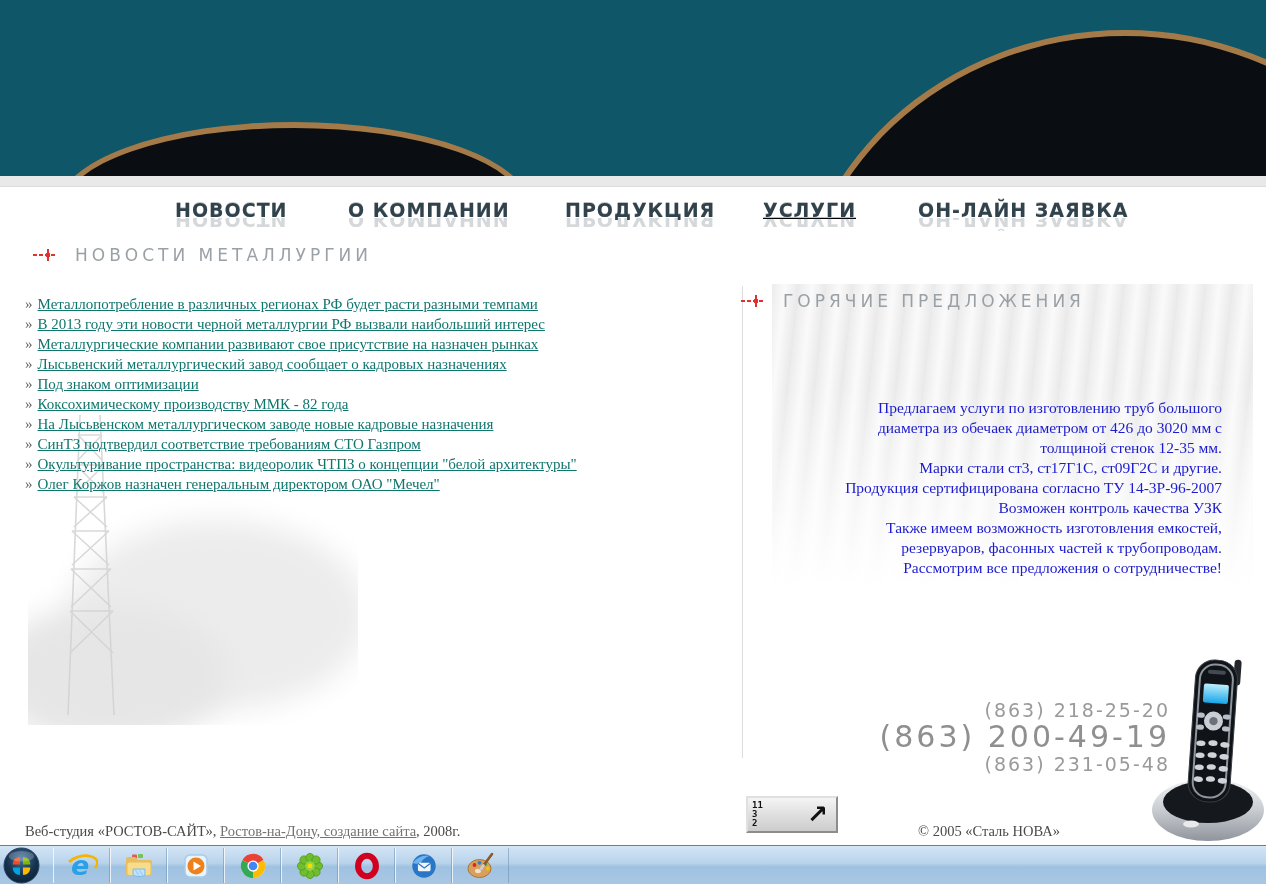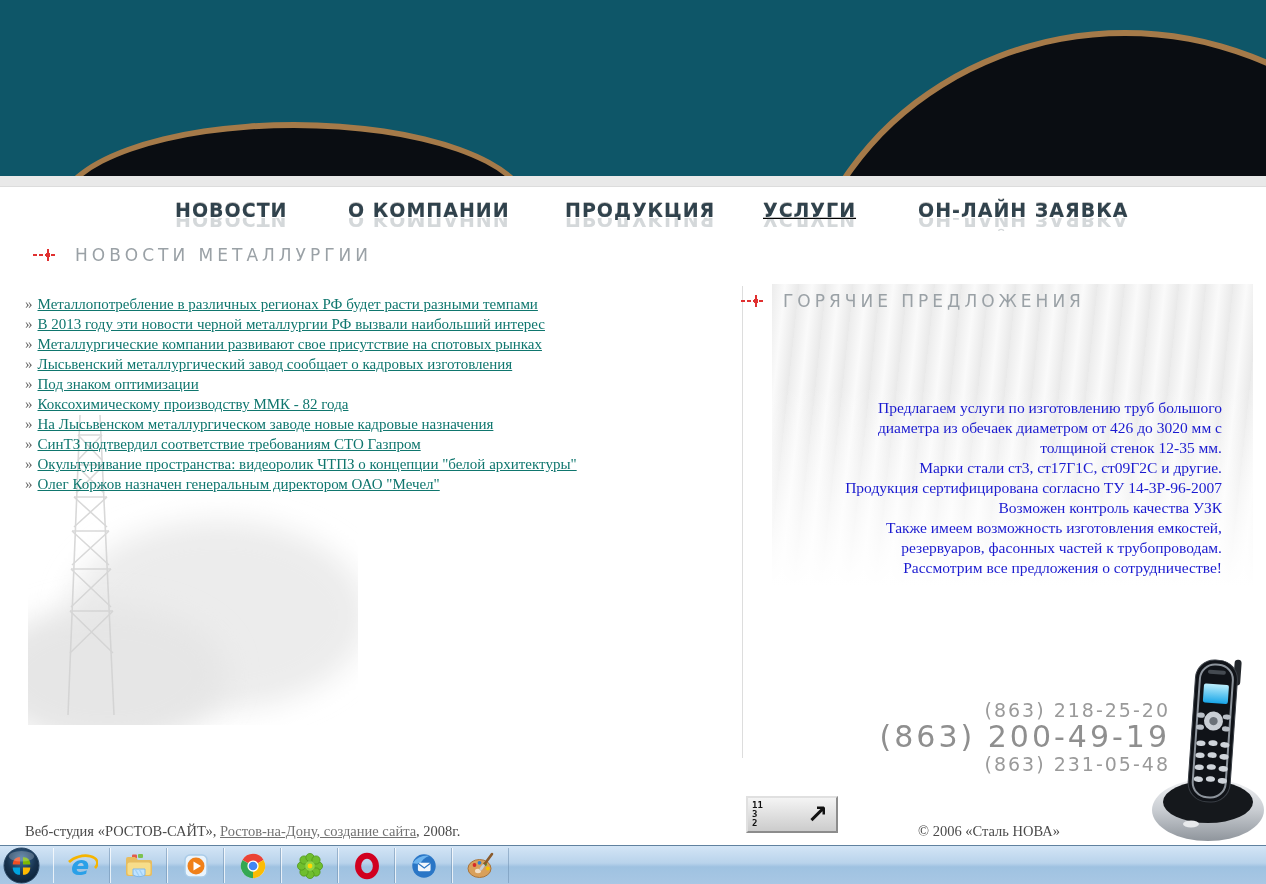--- a/index.html
+++ b/index.html
@@ -145,22 +145,22 @@
         <path d="M50 20 L74 45 M74 20 L50 45 M48 50 L76 78 M76 50 L48 78 M46 82 L79 112 M79 82 L46 112
                  M44 116 L81 150 M81 116 L44 150 M43 154 L83 192 M83 154 L43 192 M42 196 L85 238 M85 196 L42 238"></path>
         <path d="M50 20 H74 M48 50 H76 M46 82 H79 M44 116 H81 M43 154 H83 M42 196 H85"></path>
       </g>
     </svg>
   </div>
 
   <ul class="news-list">
     <li><span class="blt">»</span><a>Металлопотребление в различных регионах РФ будет расти разными темпами</a></li>
     <li><span class="blt">»</span><a>В 2013 году эти новости черной металлургии РФ вызвали наибольший интерес</a></li>
-    <li><span class="blt">»</span><a>Металлургические компании развивают свое присутствие на спотовых рынках</a></li>
-    <li><span class="blt">»</span><a>Лысьвенский металлургический завод сообщает о кадровых изготовления</a></li>
+    <li><span class="blt">»</span><a>Металлургические компании развивают свое присутствие на назначен рынках</a></li>
+    <li><span class="blt">»</span><a>Лысьвенский металлургический завод сообщает о кадровых назначениях</a></li>
     <li><span class="blt">»</span><a>Под знаком оптимизации</a></li>
     <li><span class="blt">»</span><a>Коксохимическому производству ММК - 82 года</a></li>
     <li><span class="blt">»</span><a>На Лысьвенском металлургическом заводе новые кадровые назначения</a></li>
     <li><span class="blt">»</span><a>СинТЗ подтвердил соответствие требованиям СТО Газпром</a></li>
     <li><span class="blt">»</span><a>Окультуривание пространства: видеоролик ЧТПЗ о концепции "белой архитектуры"</a></li>
     <li><span class="blt">»</span><a>Олег Коржов назначен генеральным директором ОАО "Мечел"</a></li>
   </ul>
 
   <div class="vline"></div>
 
@@ -244,21 +244,21 @@
 
   <div class="counter">
     <div class="digits">
       <div>11</div>
       <div>3</div>
       <div>2</div>
     </div>
     <div class="arrow">↗</div>
   </div>
 
-  <p class="copyright">© 2006 «Сталь НОВА»</p>
+  <p class="copyright">© 2005 «Сталь НОВА»</p>
 
   <div class="taskbar">
 
     <div class="orb">
       <svg viewBox="0 0 38 38" width="37" height="37">
         <defs>
           <radialGradient id="orbg" cx="50%" cy="32%" r="75%">
             <stop offset="0" stop-color="#41719f"></stop>
               <stop offset=".55" stop-color="#17334f"></stop>
               <stop offset="1" stop-color="#0a1e33"></stop>

